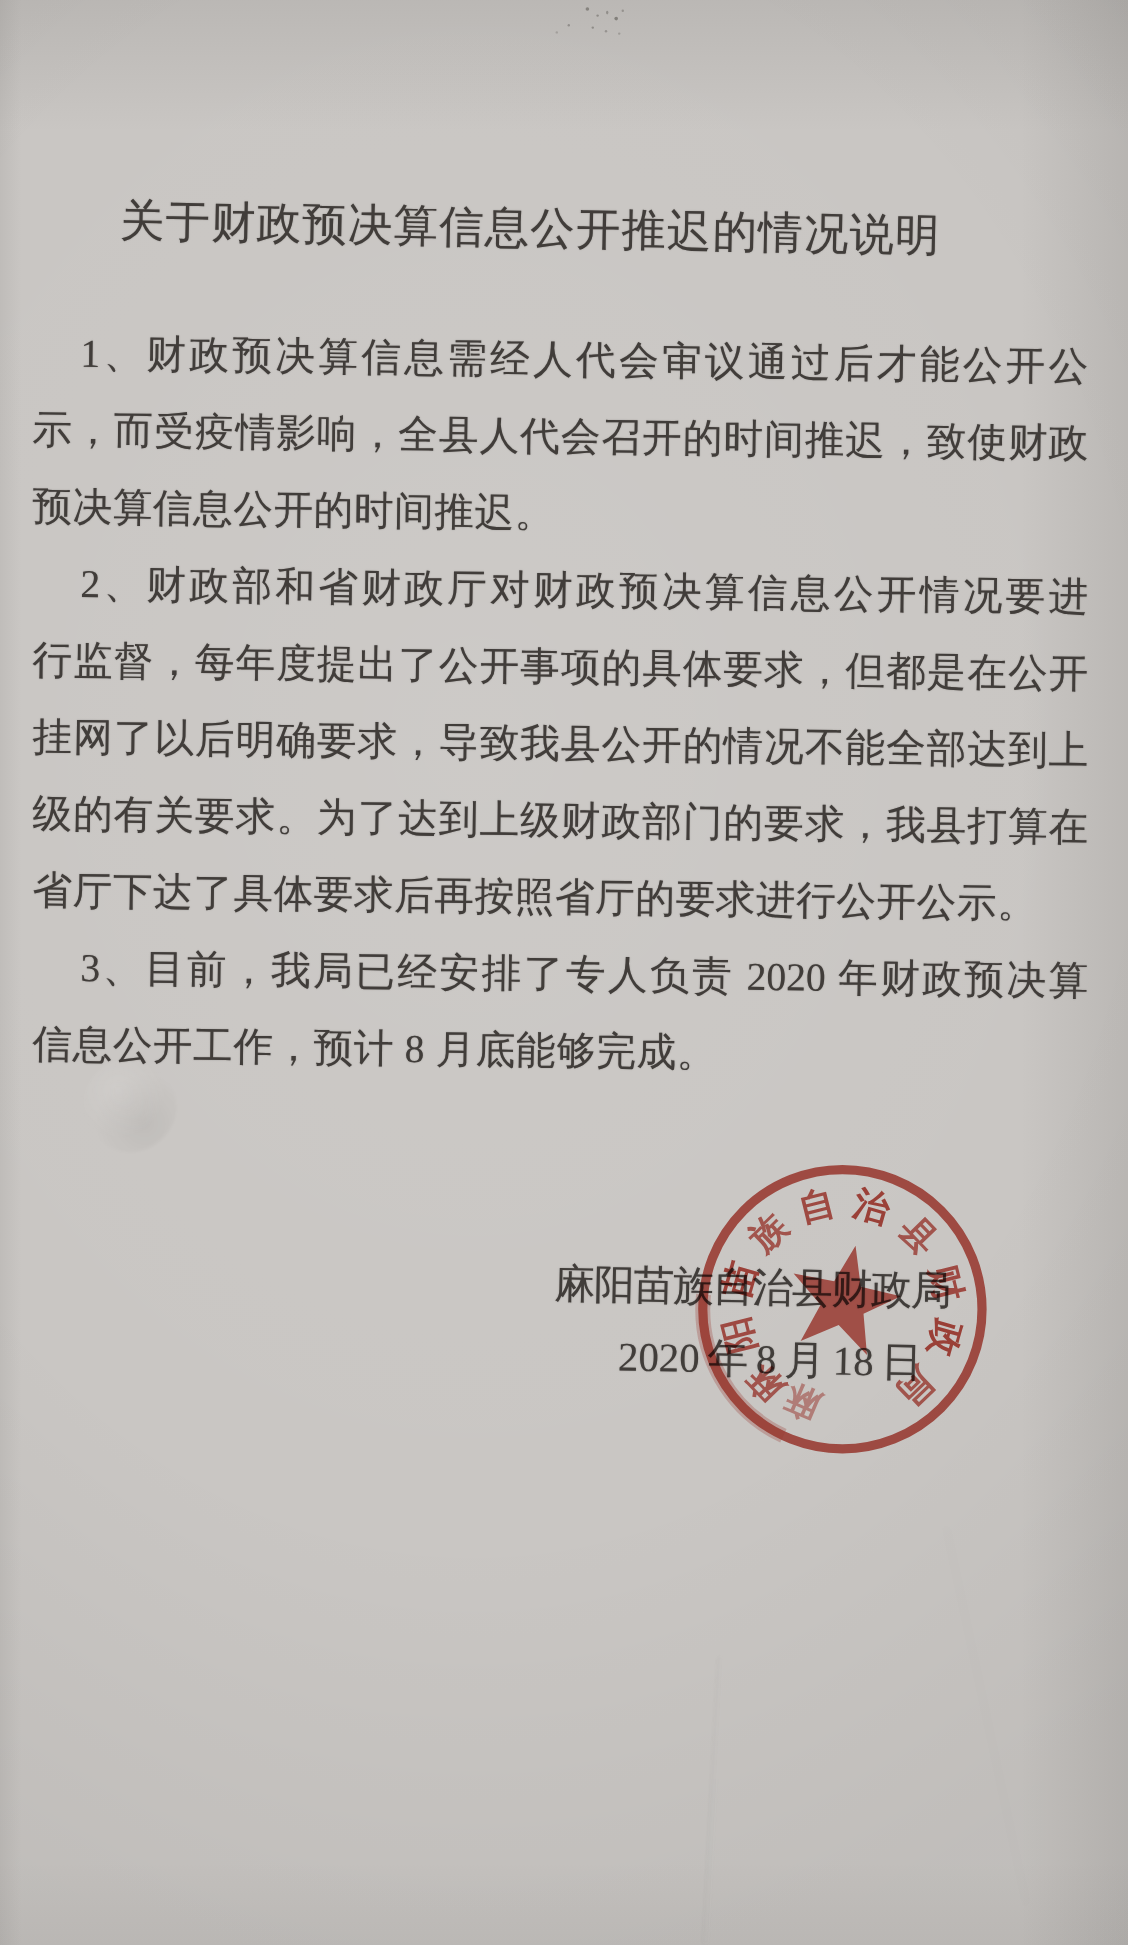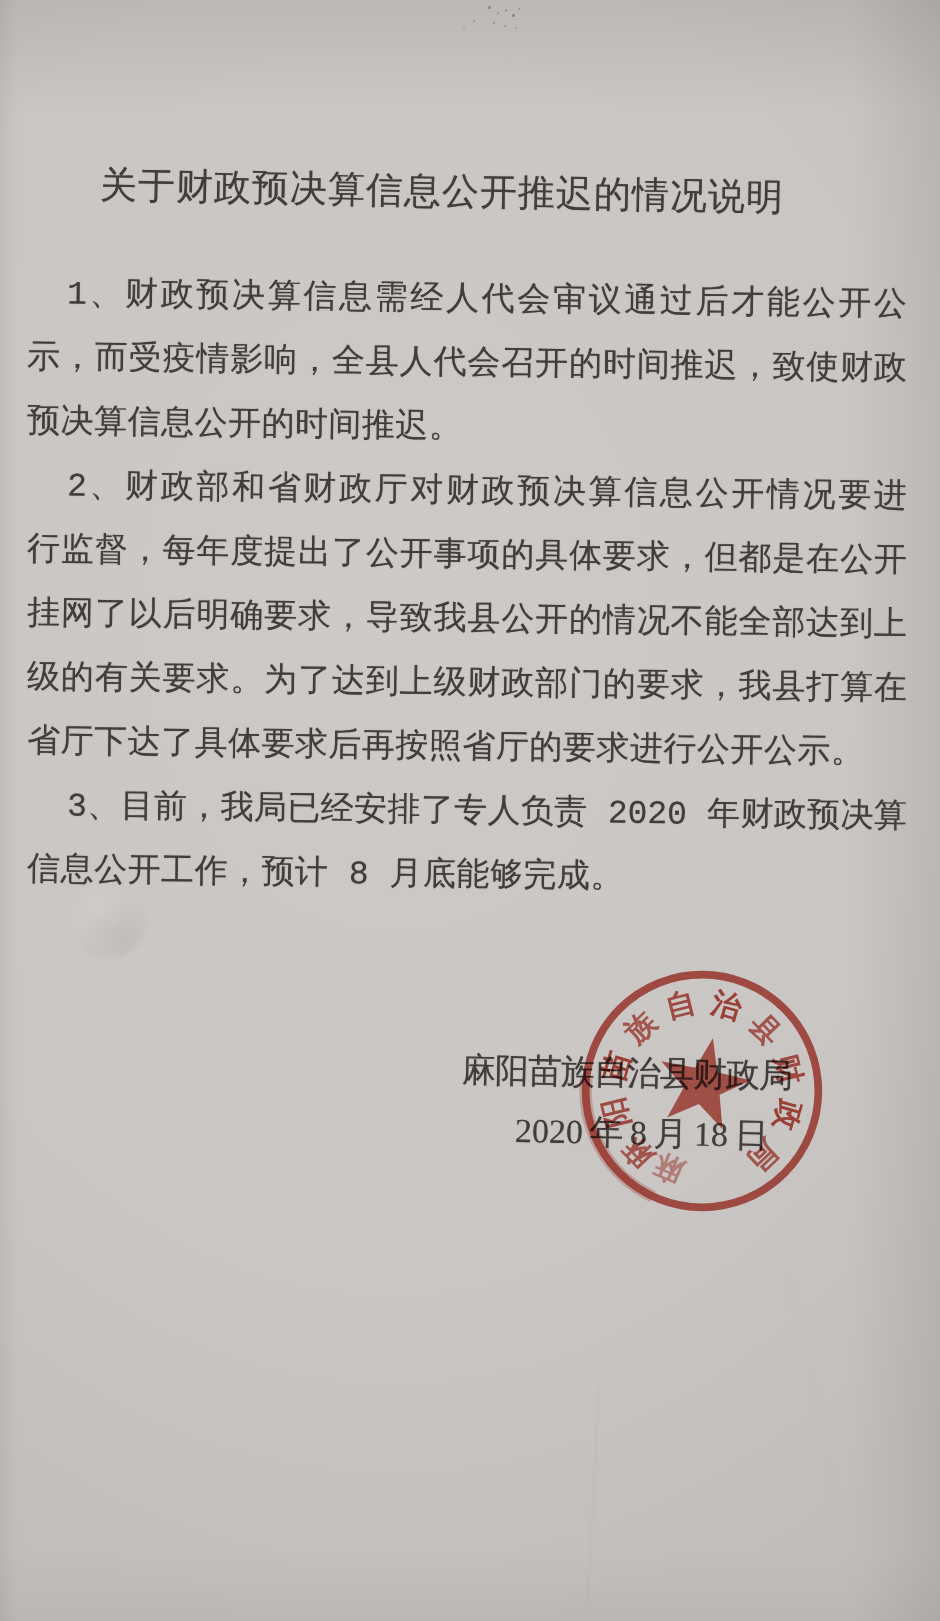--- a/index.html
+++ b/index.html
@@ -17,21 +17,21 @@
   }
   
   .txt{ text-shadow:0 0 1px rgba(66,62,58,0.55); }
 
   .title{
     position:absolute;left:27px;top:158px;width:830px;height:52px;
     line-height:52px;font-size:37px;letter-spacing:1px;text-align:center;
     transform:rotate(1.05deg);transform-origin:0 50%;
     white-space:nowrap;
   }
-  .body-block{position:absolute;left:27px;top:263px;width:880px;font-family:Liberation Mono, monospace;}
+  .body-block{position:absolute;left:27px;top:263px;width:880px;}
   .line{
     height:64px;line-height:64px;font-size:33px;letter-spacing:0.5px;
     white-space:nowrap;
     transform:rotate(0.75deg);transform-origin:0 50%;
     word-break:keep-all;
   }
   .line.just{
     white-space:normal;text-align:justify;text-align-last:justify;
     text-justify:inter-ideograph;letter-spacing:0;
   }

